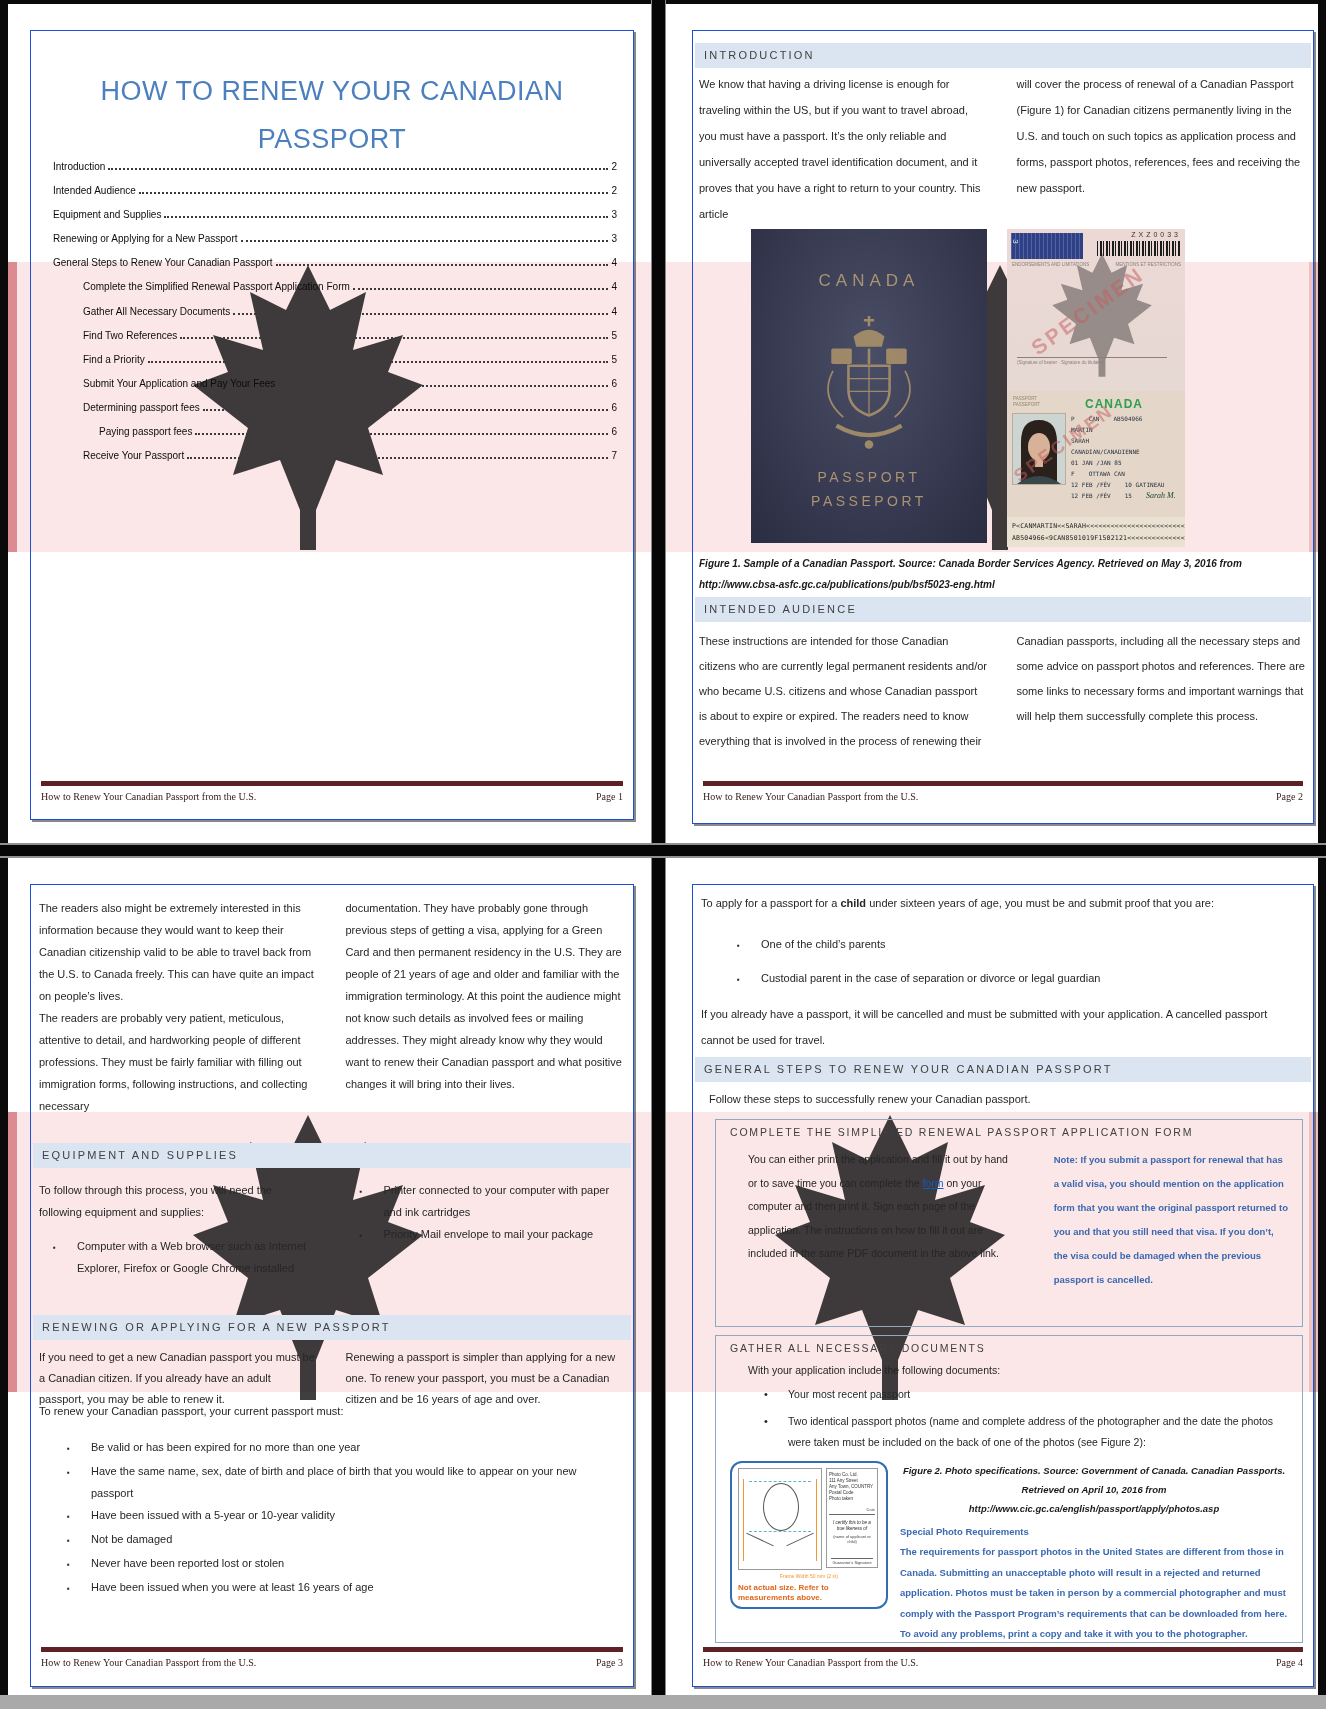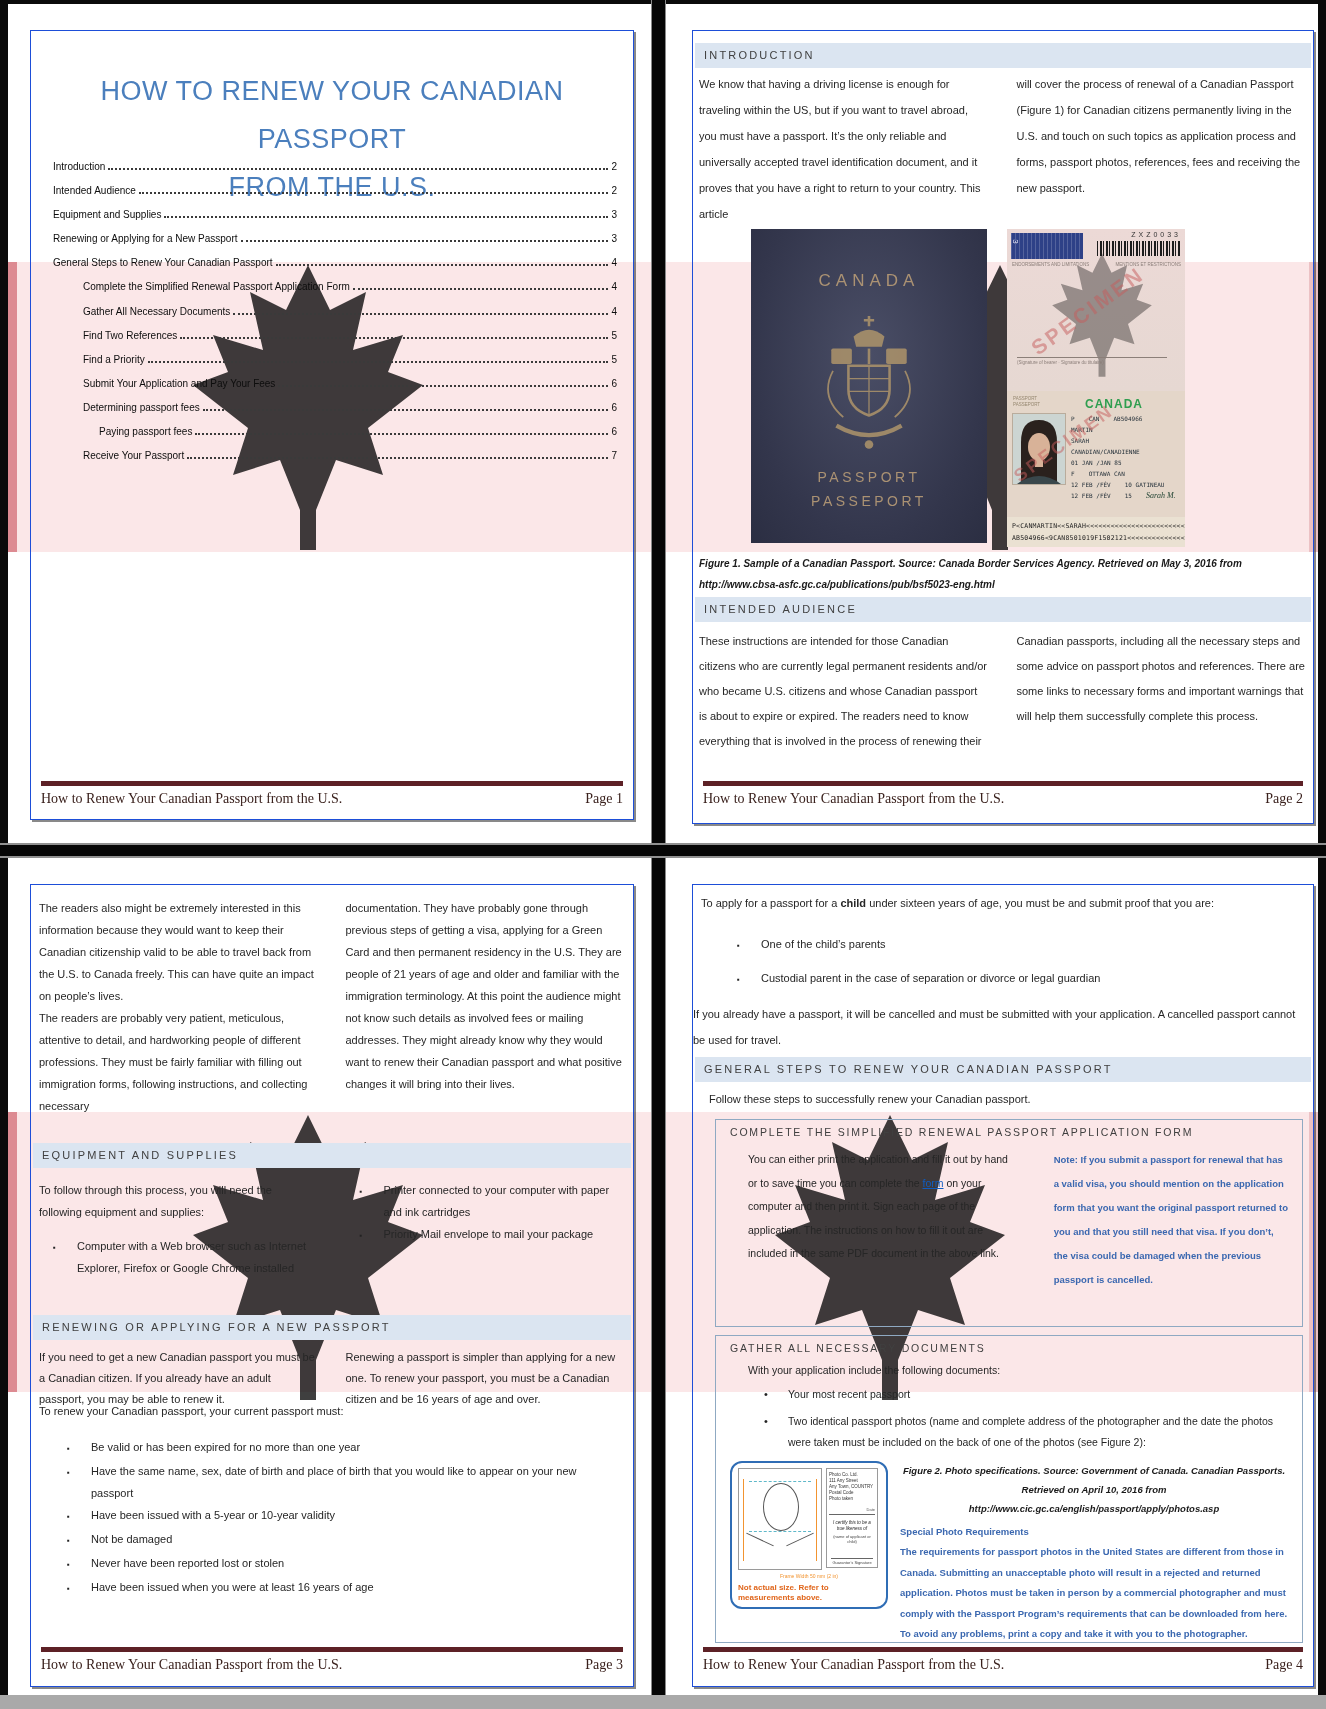--- a/index.html
+++ b/index.html
@@ -41,21 +41,21 @@
   .cols{display:flex;}
   .col{flex:1;}
   .gap26{gap:29px;}
   .cap{font-size:10px;font-style:italic;font-weight:bold;color:#1a1a1a;line-height:21px;}
   .bul{display:flex;align-items:baseline;}
   .mk{flex:none;width:24px;text-align:left;font-size:8px;color:#222;}
   .mk.rnd{font-size:11px;}
   .pfooter{position:absolute;left:10px;right:10px;}
   .fbar{height:5px;background:#5d2126;margin-bottom:5px;}
   .frow{display:flex;justify-content:space-between;font-family:"Liberation Serif",serif;
-        font-size:14px;color:#3a211d;}
+        font-size:10px;color:#3a211d;}
   .toc-row{display:flex;align-items:baseline;line-height:24.1px;font-size:10px;color:#0d0d0d;}
   .toc-row.l2{padding-left:30px;}
   .toc-row.l3{padding-left:46px;}
   .toc-dots{flex:1;border-bottom:2px dotted #3a3a3a;margin:0 3px 4px 3px;}
   .link{color:#0f5cc0;text-decoration:underline;cursor:pointer;}
   .bluenote{color:#3b68b0;font-weight:bold;font-size:9.5px;line-height:24px;}
   .stepbox{position:absolute;left:22px;right:10px;border:1px solid #8fa9c2;padding:6px 14px;box-sizing:border-box;overflow:hidden;}
 
   
   .cover{position:relative;width:236px;height:314px;background:radial-gradient(ellipse at 50% 40%,#4a4e66 0%,#33364c 70%,#2b2e42 100%);
@@ -150,21 +150,20 @@
         <use href="#mapleleaf"></use>
       </svg>
     <svg class="leaf" style="left:762px">
         <use href="#mapleleaf"></use>
       </svg>
   </div>
 
   <div class="page p1">
     <div class="abs doctitle">
       <div>HOW TO RENEW YOUR CANADIAN PASSPORT</div>
-      <div>FROM THE U.S.</div>
     </div>
     <div class="abs" style="left:22px;right:16px;top:124px">
       <div class="toc-row">
           <span>Introduction</span>
           <span class="toc-dots"></span>
           <span>2</span>
         </div>
       <div class="toc-row">
           <span>Intended Audience</span>
           <span class="toc-dots"></span>
@@ -404,21 +403,21 @@
     <div class="abs body" style="left:44px;right:20px;top:48px;line-height:22px">
       <div class="bul" style="margin-bottom:10px">
           <span class="mk">▪</span>
           <span>One of the child’s parents</span>
         </div>
       <div class="bul">
           <span class="mk">▪</span>
           <span>Custodial parent in the case of separation or divorce or legal guardian</span>
         </div>
     </div>
-    <div class="abs body" style="left:0;right:10px;top:116px;line-height:26px">If you already have a passport, it will be cancelled and must be submitted with your application. A cancelled passport cannot be used for travel.</div>
+    <div class="abs body" style="left:8px;right:10px;top:116px;line-height:26px">If you already have a passport, it will be cancelled and must be submitted with your application. A cancelled passport cannot be used for travel.</div>
     <div class="abs hbar" style="left:2px;right:2px;top:172px">GENERAL STEPS TO RENEW YOUR CANADIAN PASSPORT</div>
     <div class="abs body" style="left:16px;right:10px;top:208px">Follow these steps to successfully renew your Canadian passport.</div>
 
     <div class="stepbox" style="top:234px;height:208px">
       <div class="bxh">COMPLETE THE SIMPLIFIED RENEWAL PASSPORT APPLICATION FORM</div>
       <div style="display:flex;margin-top:10px">
         <div class="body" style="width:47%;font-size:10.5px;line-height:23.5px;padding-left:18px">
           <span>You can either print the application and fill it out by hand or to save time you can complete the </span><a class="link">form</a><span> on your computer and then print it. Sign each page of the application. The instructions on how to fill it out are included in the same PDF document in the above link.</span>
         </div>
         <div class="bluenote" style="width:42%;margin-left:auto">Note: If you submit a passport for renewal that has a valid visa, you should mention on the application form that you want the original passport returned to you and that you still need that visa. If you don’t, the visa could be damaged when the previous passport is cancelled.</div>

